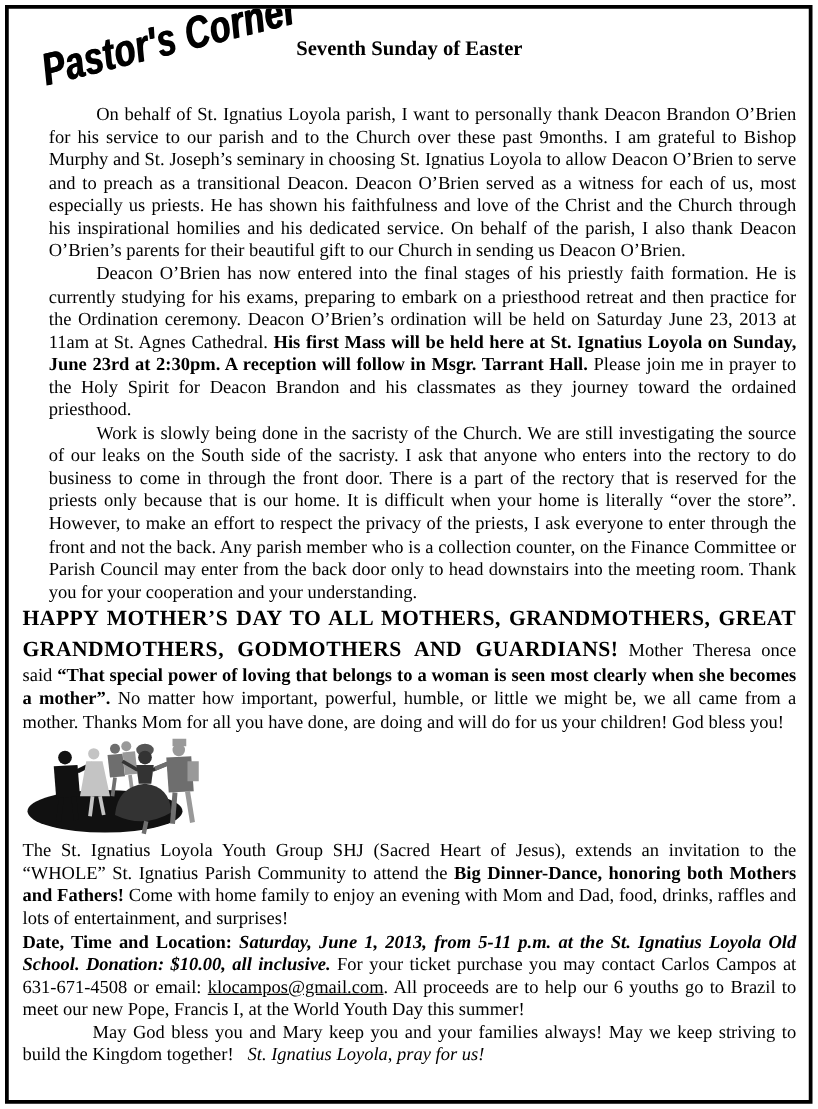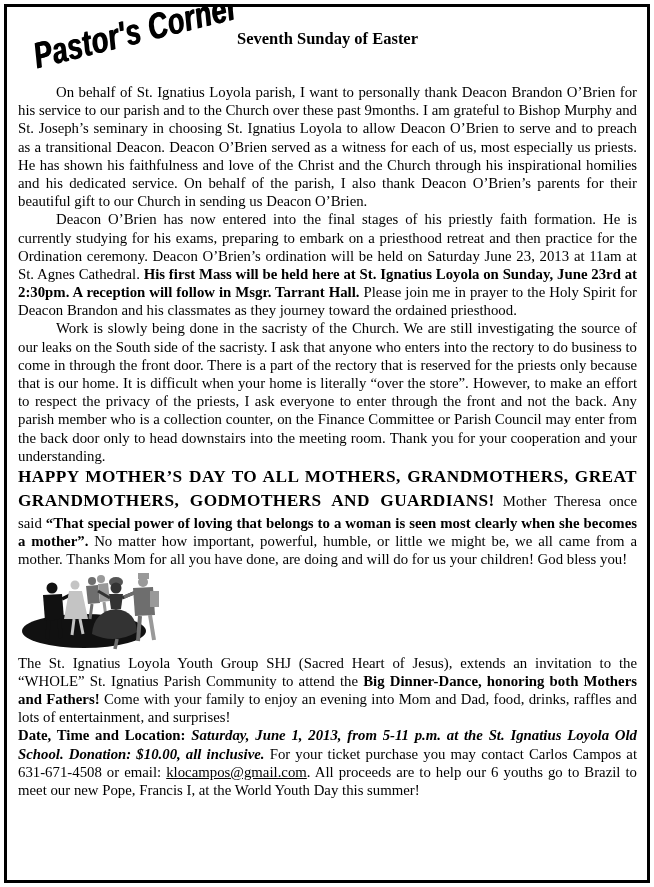--- a/index.html
+++ b/index.html
@@ -44,21 +44,21 @@
     font-size: 17.3px;
     font-weight: bold;
     letter-spacing: 0.4px;
     word-spacing: 1.5px;
     text-decoration: underline;
     text-decoration-thickness: 2.5px;
     text-underline-offset: 2px;
     line-height: 1.3;
   }
   p { margin: 0; text-align: justify; }
-  .indent { text-indent: 38px; }
+  .indent { text-indent: 38px; margin-left: 21px; }
   .indent-lg { text-indent: 56px; }
   .b  { font-weight: bold; }
   .bi { font-weight: bold; font-style: italic; }
   .i  { font-style: italic; }
   .h-inline {
     font-size: 17.3px;
     font-weight: bold;
     letter-spacing: 0.4px;
     word-spacing: 1.5px;
     text-decoration-thickness: 3px;
@@ -122,18 +122,19 @@
       <rect x="118" y="2" width="11" height="6" fill="#999999"></rect>
       <circle cx="123" cy="11" r="5" fill="#999999"></circle>
       <polygon points="113,17 133,16 135,44 115,45" fill="#6e6e6e"></polygon>
       <rect x="130" y="20" width="9" height="16" fill="#999999"></rect>
       <line x1="120" y1="45" x2="118" y2="70" stroke="#6e6e6e" stroke-width="4"></line>
       <line x1="130" y1="44" x2="134" y2="69" stroke="#999999" stroke-width="4"></line>
       <line x1="114" y1="22" x2="104" y2="26" stroke="#6e6e6e" stroke-width="3.5"></line>
     </svg>
   </div>
 
-  <p><span>The St. Ignatius Loyola Youth Group SHJ (Sacred Heart of Jesus), extends an invitation to the “WHOLE” St. Ignatius Parish Community to attend the </span><span class="b">Big Dinner-Dance, honoring both Mothers and Fathers!</span><span> Come with your family to enjoy an evening into Mom and Dad, food, drinks, raffles and lots of entertainment, and surprises!</span></p>
+  <p><span>The St. Ignatius Loyola Youth Group SHJ (Sacred Heart of Jesus), extends an invitation to the “WHOLE” St. Ignatius Parish Community to attend the </span><span class="b">Big Dinner-Dance, honoring both Mothers and Fathers!</span><span> Come with home family to enjoy an evening with Mom and Dad, food, drinks, raffles and lots of entertainment, and surprises!</span></p>
 
   <p><span class="b">Date, Time and Location:  </span><span class="bi">Saturday, June 1, 2013, from 5-11 p.m. at the St. Ignatius Loyola Old School.  Donation: $10.00, all inclusive.</span><span>  For your ticket purchase you may contact Carlos Campos at 631-671-4508 or email: </span><span class="email">klocampos@gmail.com</span><span>. All proceeds are to help our 6 youths go to Brazil to meet our new Pope, Francis I, at the World Youth Day this summer!</span></p>
 
+  <p class="indent-lg"><span>May God bless you and Mary keep you and your families always!  May we keep striving to  build the Kingdom together!&nbsp;&nbsp; </span><span class="i">St. Ignatius Loyola, pray for us!</span></p>
 
 </div>
 
 </body></html>

